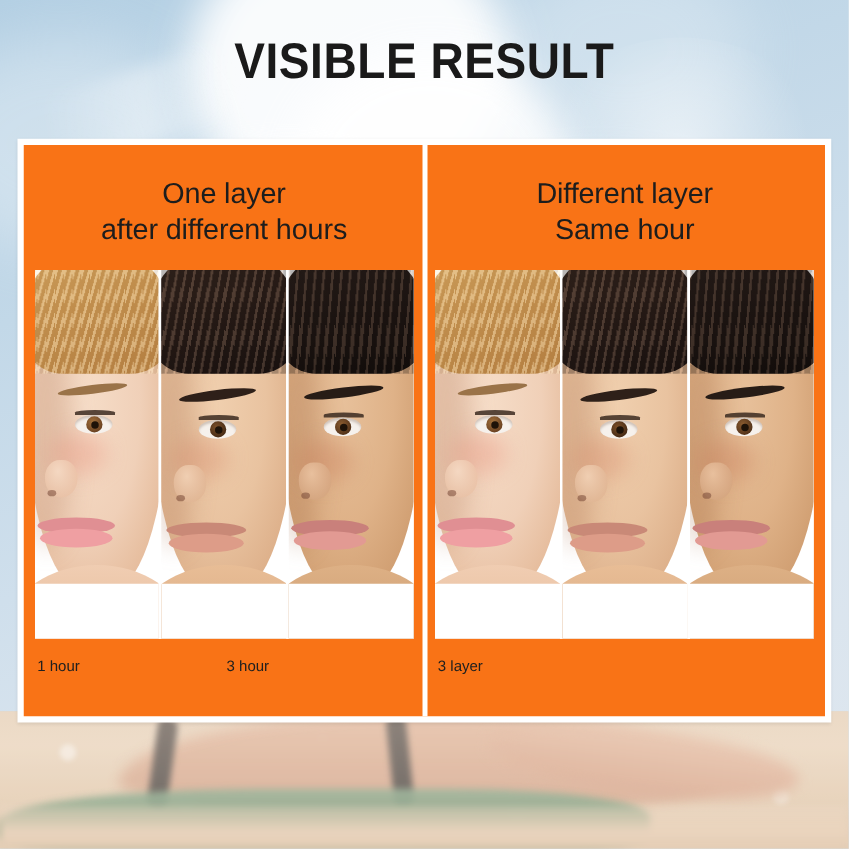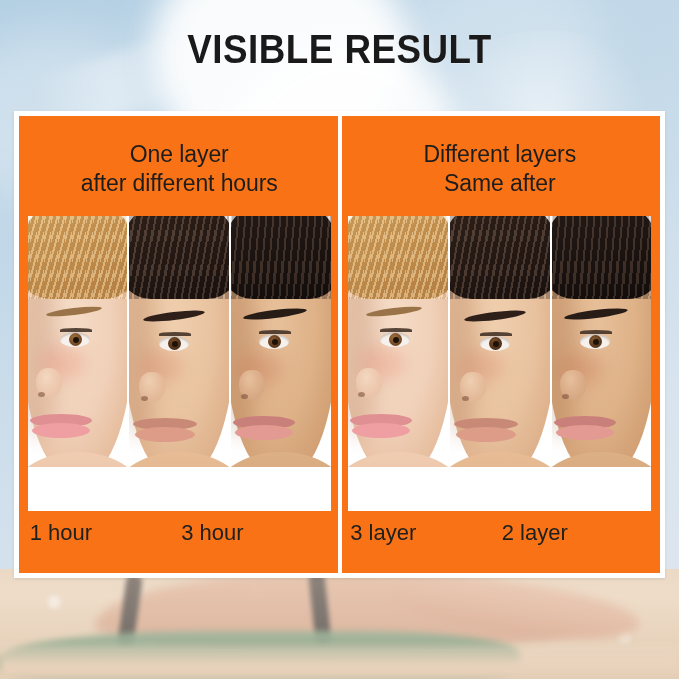--- a/index.html
+++ b/index.html
@@ -329,21 +329,21 @@
 
   
   .caption-row {
     margin-top: 12px;
     width: 303px;
     display: flex;
   }
   .caption {
     flex: 1 1 33.333%;
     color: #20201f;
-    font-size: 22px;
+    font-size: 12px;
     line-height: 20px;
     text-align: left;
     padding-left: 2px;
     box-sizing: border-box;
     white-space: nowrap;
   }
 
   
   .poster-title {
     position: absolute;
@@ -468,22 +468,22 @@
         </div>
 
         <div class="caption-row">
           <div class="caption">1 hour</div>
           <div class="caption">3 hour</div>
         </div>
       </div>
 
       <div class="panel">
         <div class="panel-heading">
-          <div>Different layers</div>
-          <div>Same after</div>
+          <div>Different layer</div>
+          <div>Same hour</div>
         </div>
 
         <div class="photo-strip">
 
           <div class="face f1">
             <div class="skin"></div>
             <div class="shade" style="left:-10%;top:16%;width:40%;height:60%;background:rgba(190,140,110,.30);"></div>
             <div class="cheek" style="left:12px;top:130px;"></div>
             <div class="hair">
                 <div class="hair-strands"></div>
@@ -541,20 +541,19 @@
             <div class="lip-top" style="left:2px;top:200px;width:62px;height:13px;"></div>
             <div class="lip-bot" style="left:4px;top:209px;width:58px;height:15px;"></div>
             <div class="shoulder"></div>
             <div class="collar"></div>
           </div>
 
         </div>
 
         <div class="caption-row">
           <div class="caption">3 layer</div>
-          <div class="caption">2 layer</div>
         </div>
       </div>
 
     </div>
   </div>
 
 </div>
 
 </body></html>

